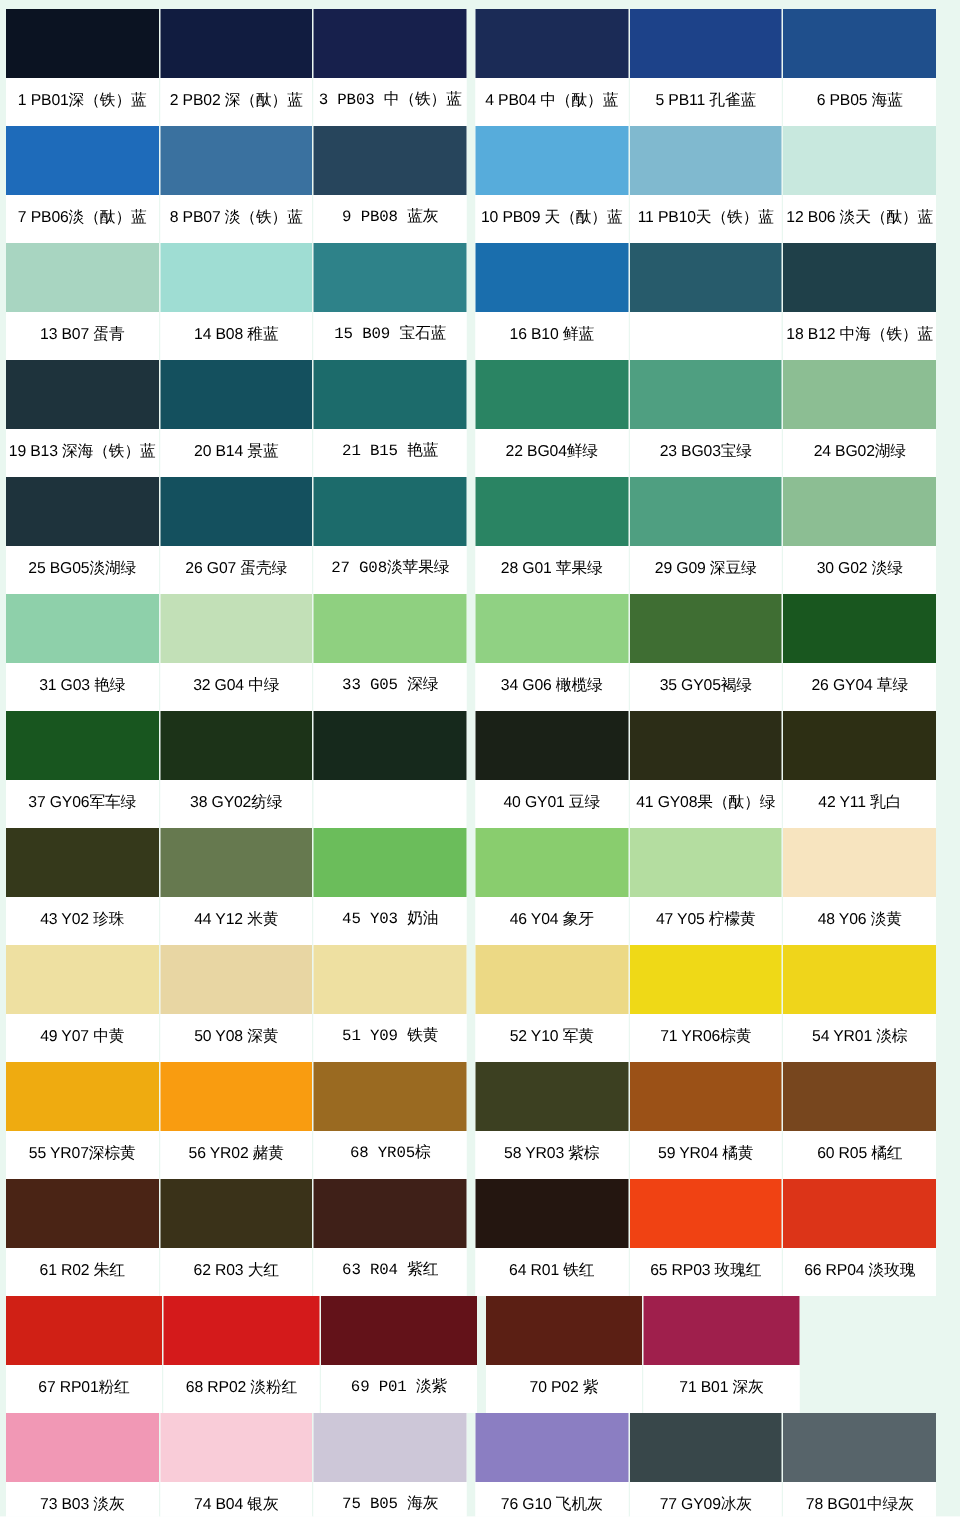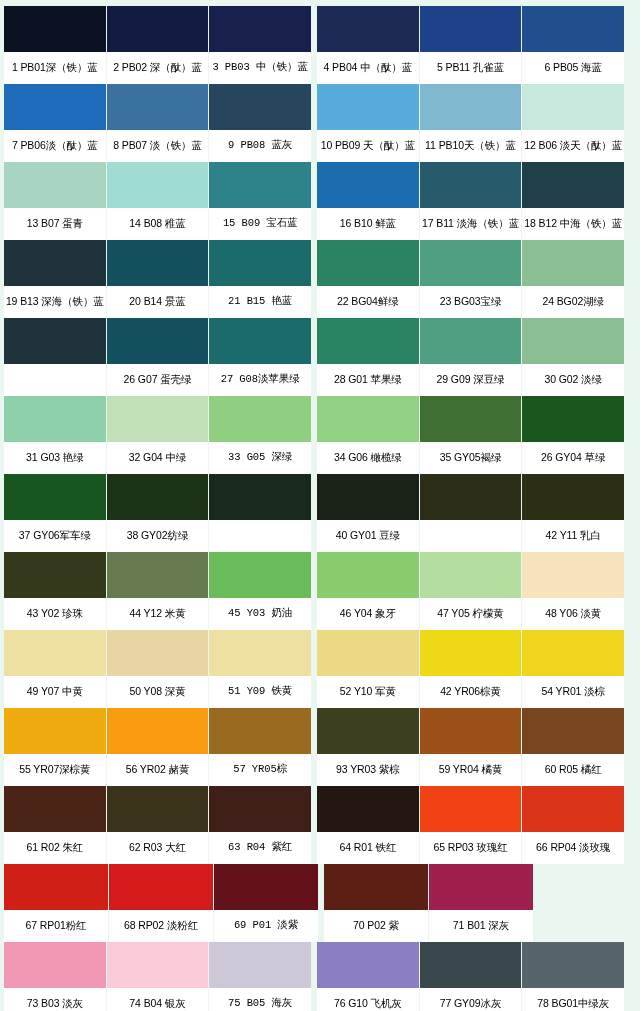--- a/index.html
+++ b/index.html
@@ -137,21 +137,20 @@
         <div class="swatch-cell gutter-after">
           <div class="swatch-chip" style="background: rgb(46, 130, 137);"></div>
           <div class="swatch-label">15 B09 宝石蓝</div>
         </div>
         <div class="swatch-cell">
           <div class="swatch-chip" style="background: rgb(26, 110, 173);"></div>
           <div class="swatch-label">16 B10 鲜蓝</div>
         </div>
         <div class="swatch-cell">
           <div class="swatch-chip" style="background: rgb(39, 91, 107);"></div>
-          <div class="swatch-label">17 B11 淡海（铁）蓝</div>
         </div>
         <div class="swatch-cell">
           <div class="swatch-chip" style="background: rgb(31, 64, 73);"></div>
           <div class="swatch-label">18 B12 中海（铁）蓝</div>
         </div>
       </div>
       <div class="palette-row">
         <div class="swatch-cell">
           <div class="swatch-chip" style="background: rgb(30, 51, 60);"></div>
           <div class="swatch-label">19 B13 深海（铁）蓝</div>
@@ -173,20 +172,21 @@
           <div class="swatch-label">23 BG03宝绿</div>
         </div>
         <div class="swatch-cell">
           <div class="swatch-chip" style="background: rgb(140, 190, 147);"></div>
           <div class="swatch-label">24 BG02湖绿</div>
         </div>
       </div>
       <div class="palette-row">
         <div class="swatch-cell">
           <div class="swatch-chip" style="background: rgb(30, 51, 60);"></div>
+          <div class="swatch-label">25 BG05淡湖绿</div>
         </div>
         <div class="swatch-cell">
           <div class="swatch-chip" style="background: rgb(20, 80, 94);"></div>
           <div class="swatch-label">26 G07 蛋壳绿</div>
         </div>
         <div class="swatch-cell gutter-after">
           <div class="swatch-chip" style="background: rgb(28, 107, 107);"></div>
           <div class="swatch-label">27 G08淡苹果绿</div>
         </div>
         <div class="swatch-cell">
@@ -239,20 +239,21 @@
         </div>
         <div class="swatch-cell gutter-after">
           <div class="swatch-chip" style="background: rgb(22, 41, 28);"></div>
         </div>
         <div class="swatch-cell">
           <div class="swatch-chip" style="background: rgb(26, 33, 23);"></div>
           <div class="swatch-label">40 GY01 豆绿</div>
         </div>
         <div class="swatch-cell">
           <div class="swatch-chip" style="background: rgb(44, 45, 23);"></div>
+          <div class="swatch-label">41 GY08果（酞）绿</div>
         </div>
         <div class="swatch-cell">
           <div class="swatch-chip" style="background: rgb(45, 47, 20);"></div>
           <div class="swatch-label">42 Y11 乳白</div>
         </div>
       </div>
       <div class="palette-row">
         <div class="swatch-cell">
           <div class="swatch-chip" style="background: rgb(53, 57, 27);"></div>
           <div class="swatch-label">43 Y02 珍珠</div>
@@ -290,43 +291,43 @@
         <div class="swatch-cell gutter-after">
           <div class="swatch-chip" style="background: rgb(238, 224, 161);"></div>
           <div class="swatch-label">51 Y09 铁黄</div>
         </div>
         <div class="swatch-cell">
           <div class="swatch-chip" style="background: rgb(236, 217, 133);"></div>
           <div class="swatch-label">52 Y10 军黄</div>
         </div>
         <div class="swatch-cell">
           <div class="swatch-chip" style="background: rgb(239, 217, 23);"></div>
-          <div class="swatch-label">42 YR06棕黄</div>
+          <div class="swatch-label">71 YR06棕黄</div>
         </div>
         <div class="swatch-cell">
           <div class="swatch-chip" style="background: rgb(239, 213, 27);"></div>
           <div class="swatch-label">54 YR01 淡棕</div>
         </div>
       </div>
       <div class="palette-row">
         <div class="swatch-cell">
           <div class="swatch-chip" style="background: rgb(239, 171, 16);"></div>
           <div class="swatch-label">55 YR07深棕黄</div>
         </div>
         <div class="swatch-cell">
           <div class="swatch-chip" style="background: rgb(249, 156, 16);"></div>
           <div class="swatch-label">56 YR02 赭黄</div>
         </div>
         <div class="swatch-cell gutter-after">
           <div class="swatch-chip" style="background: rgb(154, 106, 33);"></div>
-          <div class="swatch-label">57 YR05棕</div>
+          <div class="swatch-label">68 YR05棕</div>
         </div>
         <div class="swatch-cell">
           <div class="swatch-chip" style="background: rgb(60, 64, 33);"></div>
-          <div class="swatch-label">93 YR03 紫棕</div>
+          <div class="swatch-label">58 YR03 紫棕</div>
         </div>
         <div class="swatch-cell">
           <div class="swatch-chip" style="background: rgb(155, 81, 23);"></div>
           <div class="swatch-label">59 YR04 橘黄</div>
         </div>
         <div class="swatch-cell">
           <div class="swatch-chip" style="background: rgb(119, 70, 30);"></div>
           <div class="swatch-label">60 R05 橘红</div>
         </div>
       </div>

